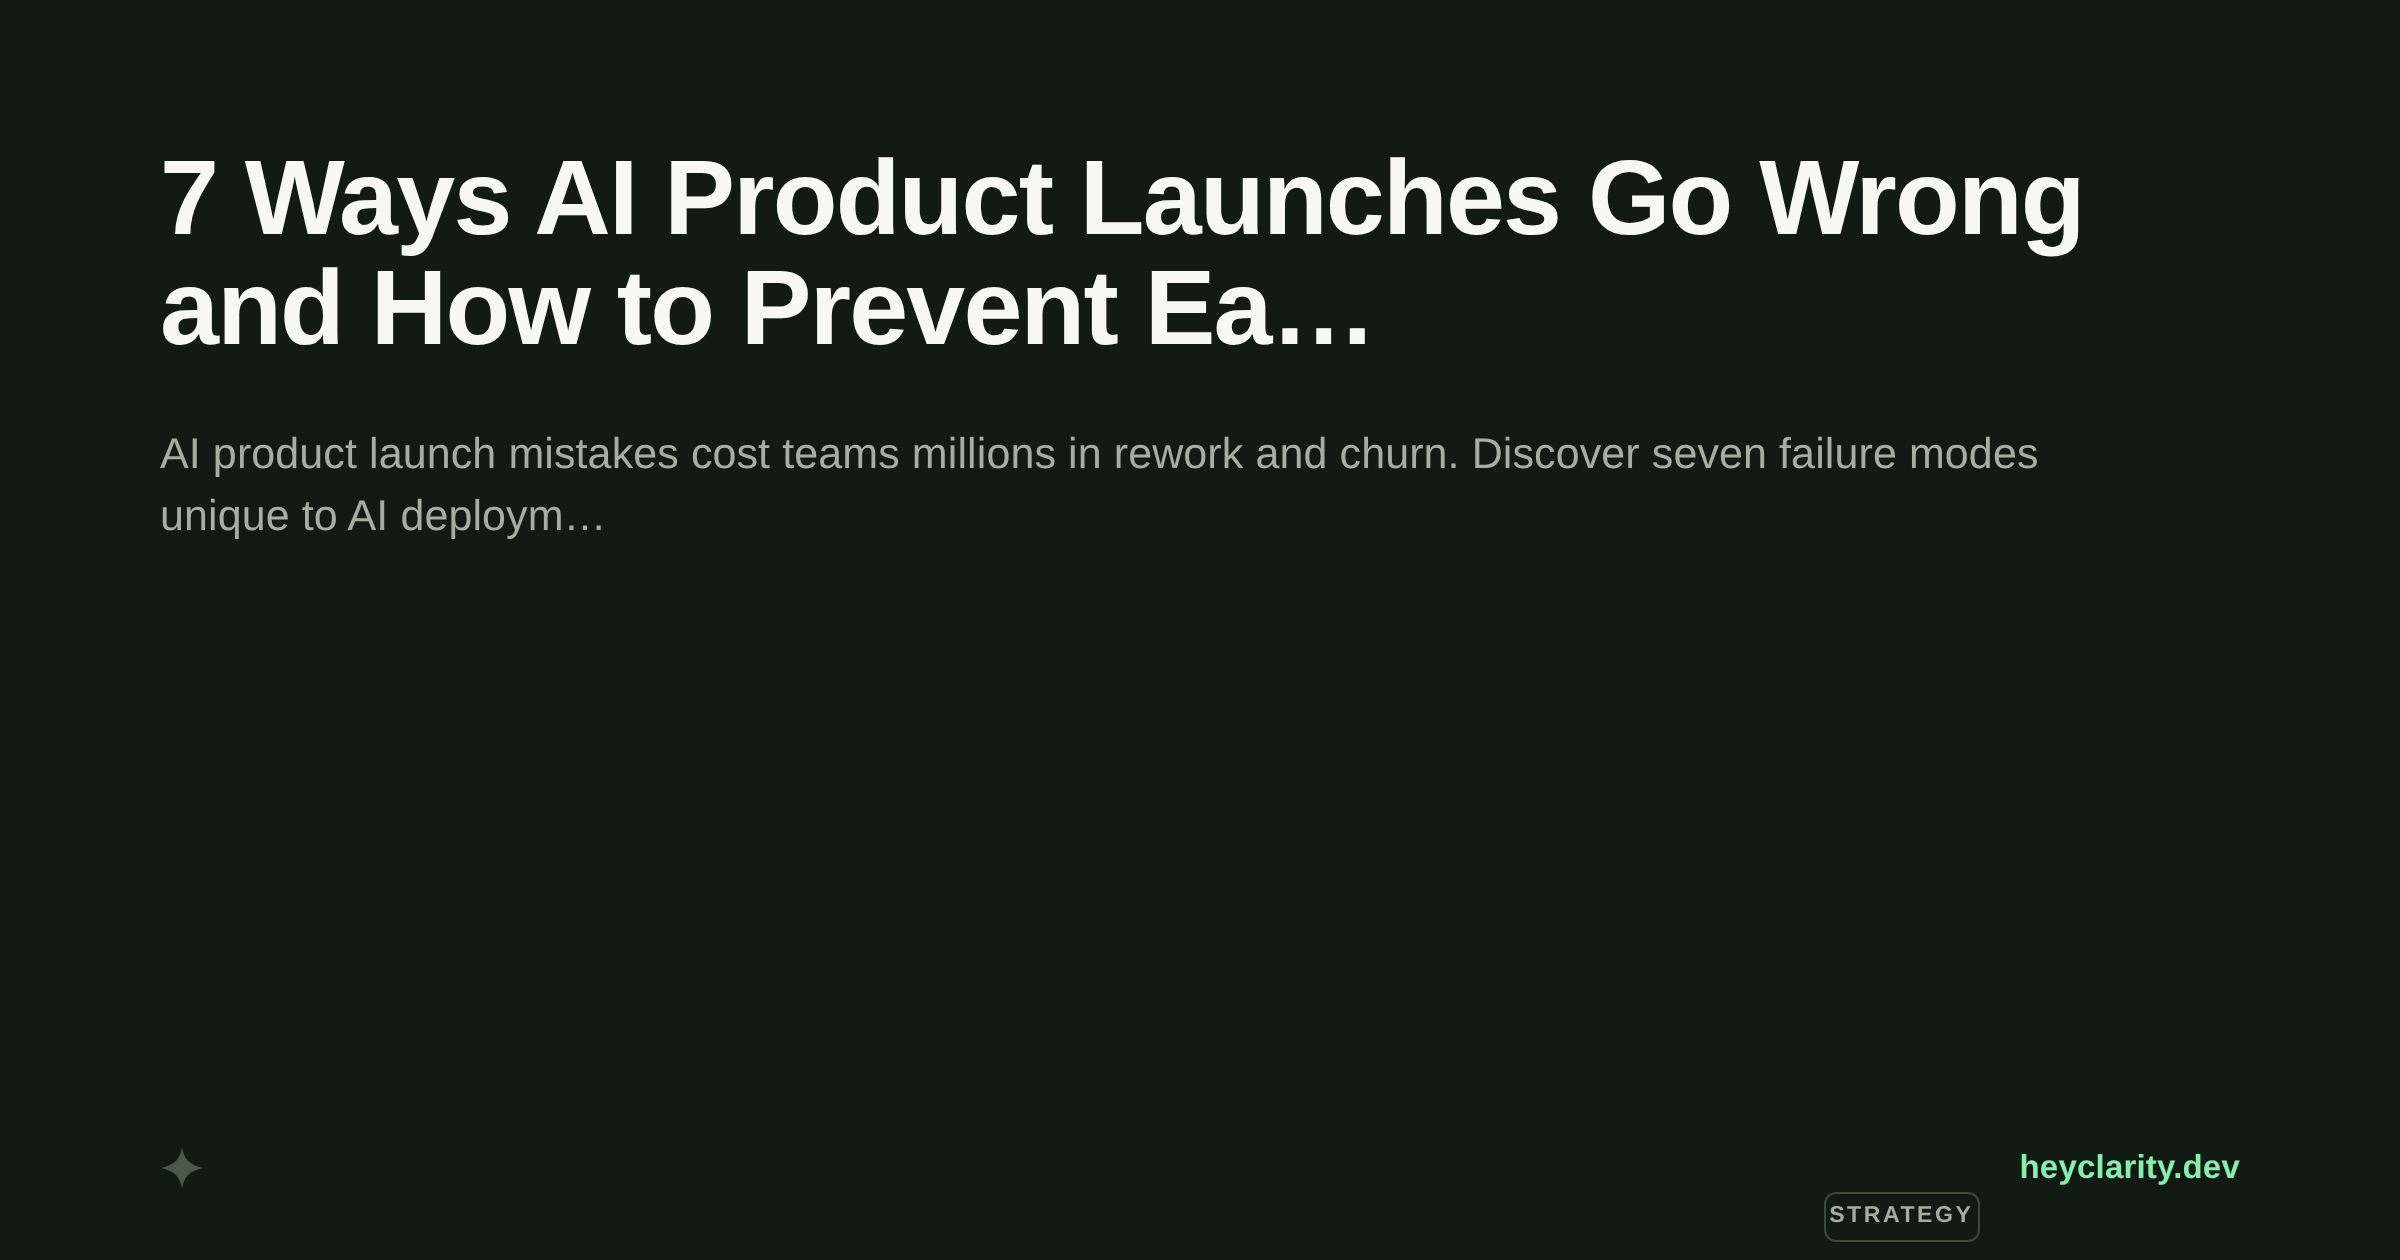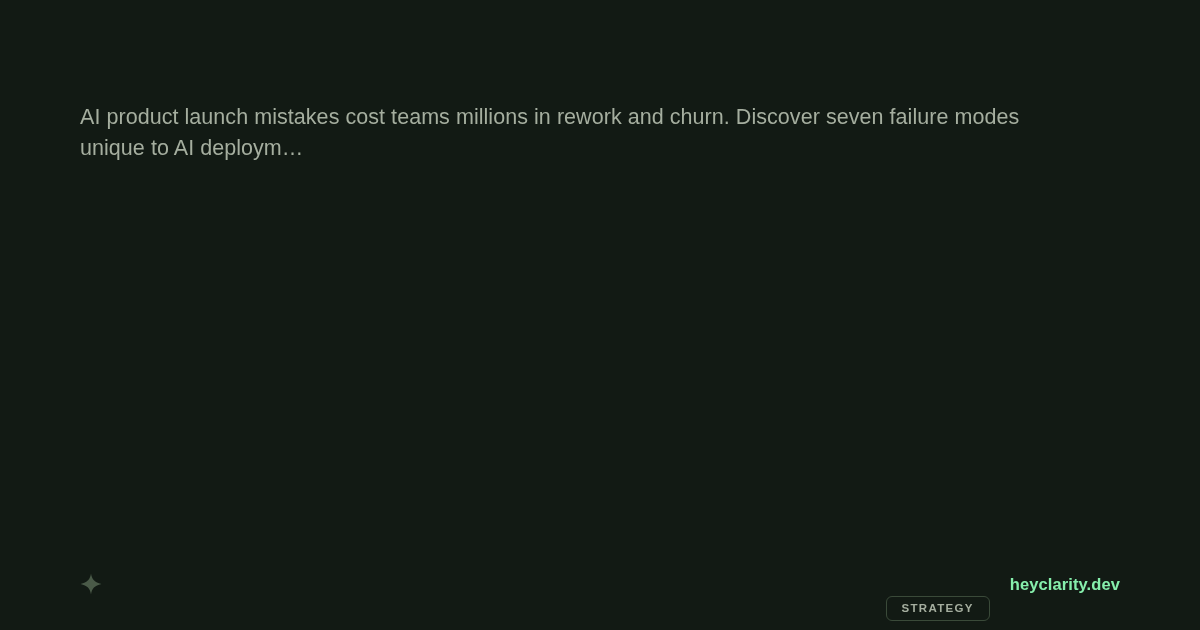--- a/index.html
+++ b/index.html
@@ -73,21 +73,21 @@
     display: flex;
     align-items: center;
     gap: 14px;
   }
 
   .tag-pill {
     display: inline-flex;
     align-items: center;
     justify-content: center;
     height: 25px;
-    padding: 0 15px;
+    padding: 0 2px;
     border: 1px solid #3a4a39;
     border-radius: 6px;
     color: #a5ae9f;
     font-size: 11.5px;
     font-weight: bold;
     letter-spacing: 1.3px;
     text-transform: uppercase;
     white-space: nowrap;
     background: transparent;
     margin-top: 48px;
@@ -101,20 +101,21 @@
     margin-left: 6px;
     white-space: nowrap;
   }
 </style>
 </head>
 <body>
 
 <div class="og-card">
 
   <div class="content">
+    <h1 class="card-title">7 Ways AI Product Launches Go Wrong and How to Prevent Ea…</h1>
     <p class="card-subtitle">AI product launch mistakes cost teams millions in rework and churn. Discover seven failure modes unique to AI deploym…</p>
   </div>
 
   <div class="spacer"></div>
 
   <div class="footer">
 
     <span class="brand-mark-wrap">
       <svg class="brand-mark" viewBox="0 0 24 24" aria-hidden="true">
         <path d="M12 0.6 C12.9 6.9 15.9 10.4 23.4 12 C15.9 13.6 12.9 17.1 12 23.4 C11.1 17.1 8.1 13.6 0.6 12 C8.1 10.4 11.1 6.9 12 0.6 Z" fill="#4a5a48"></path>

